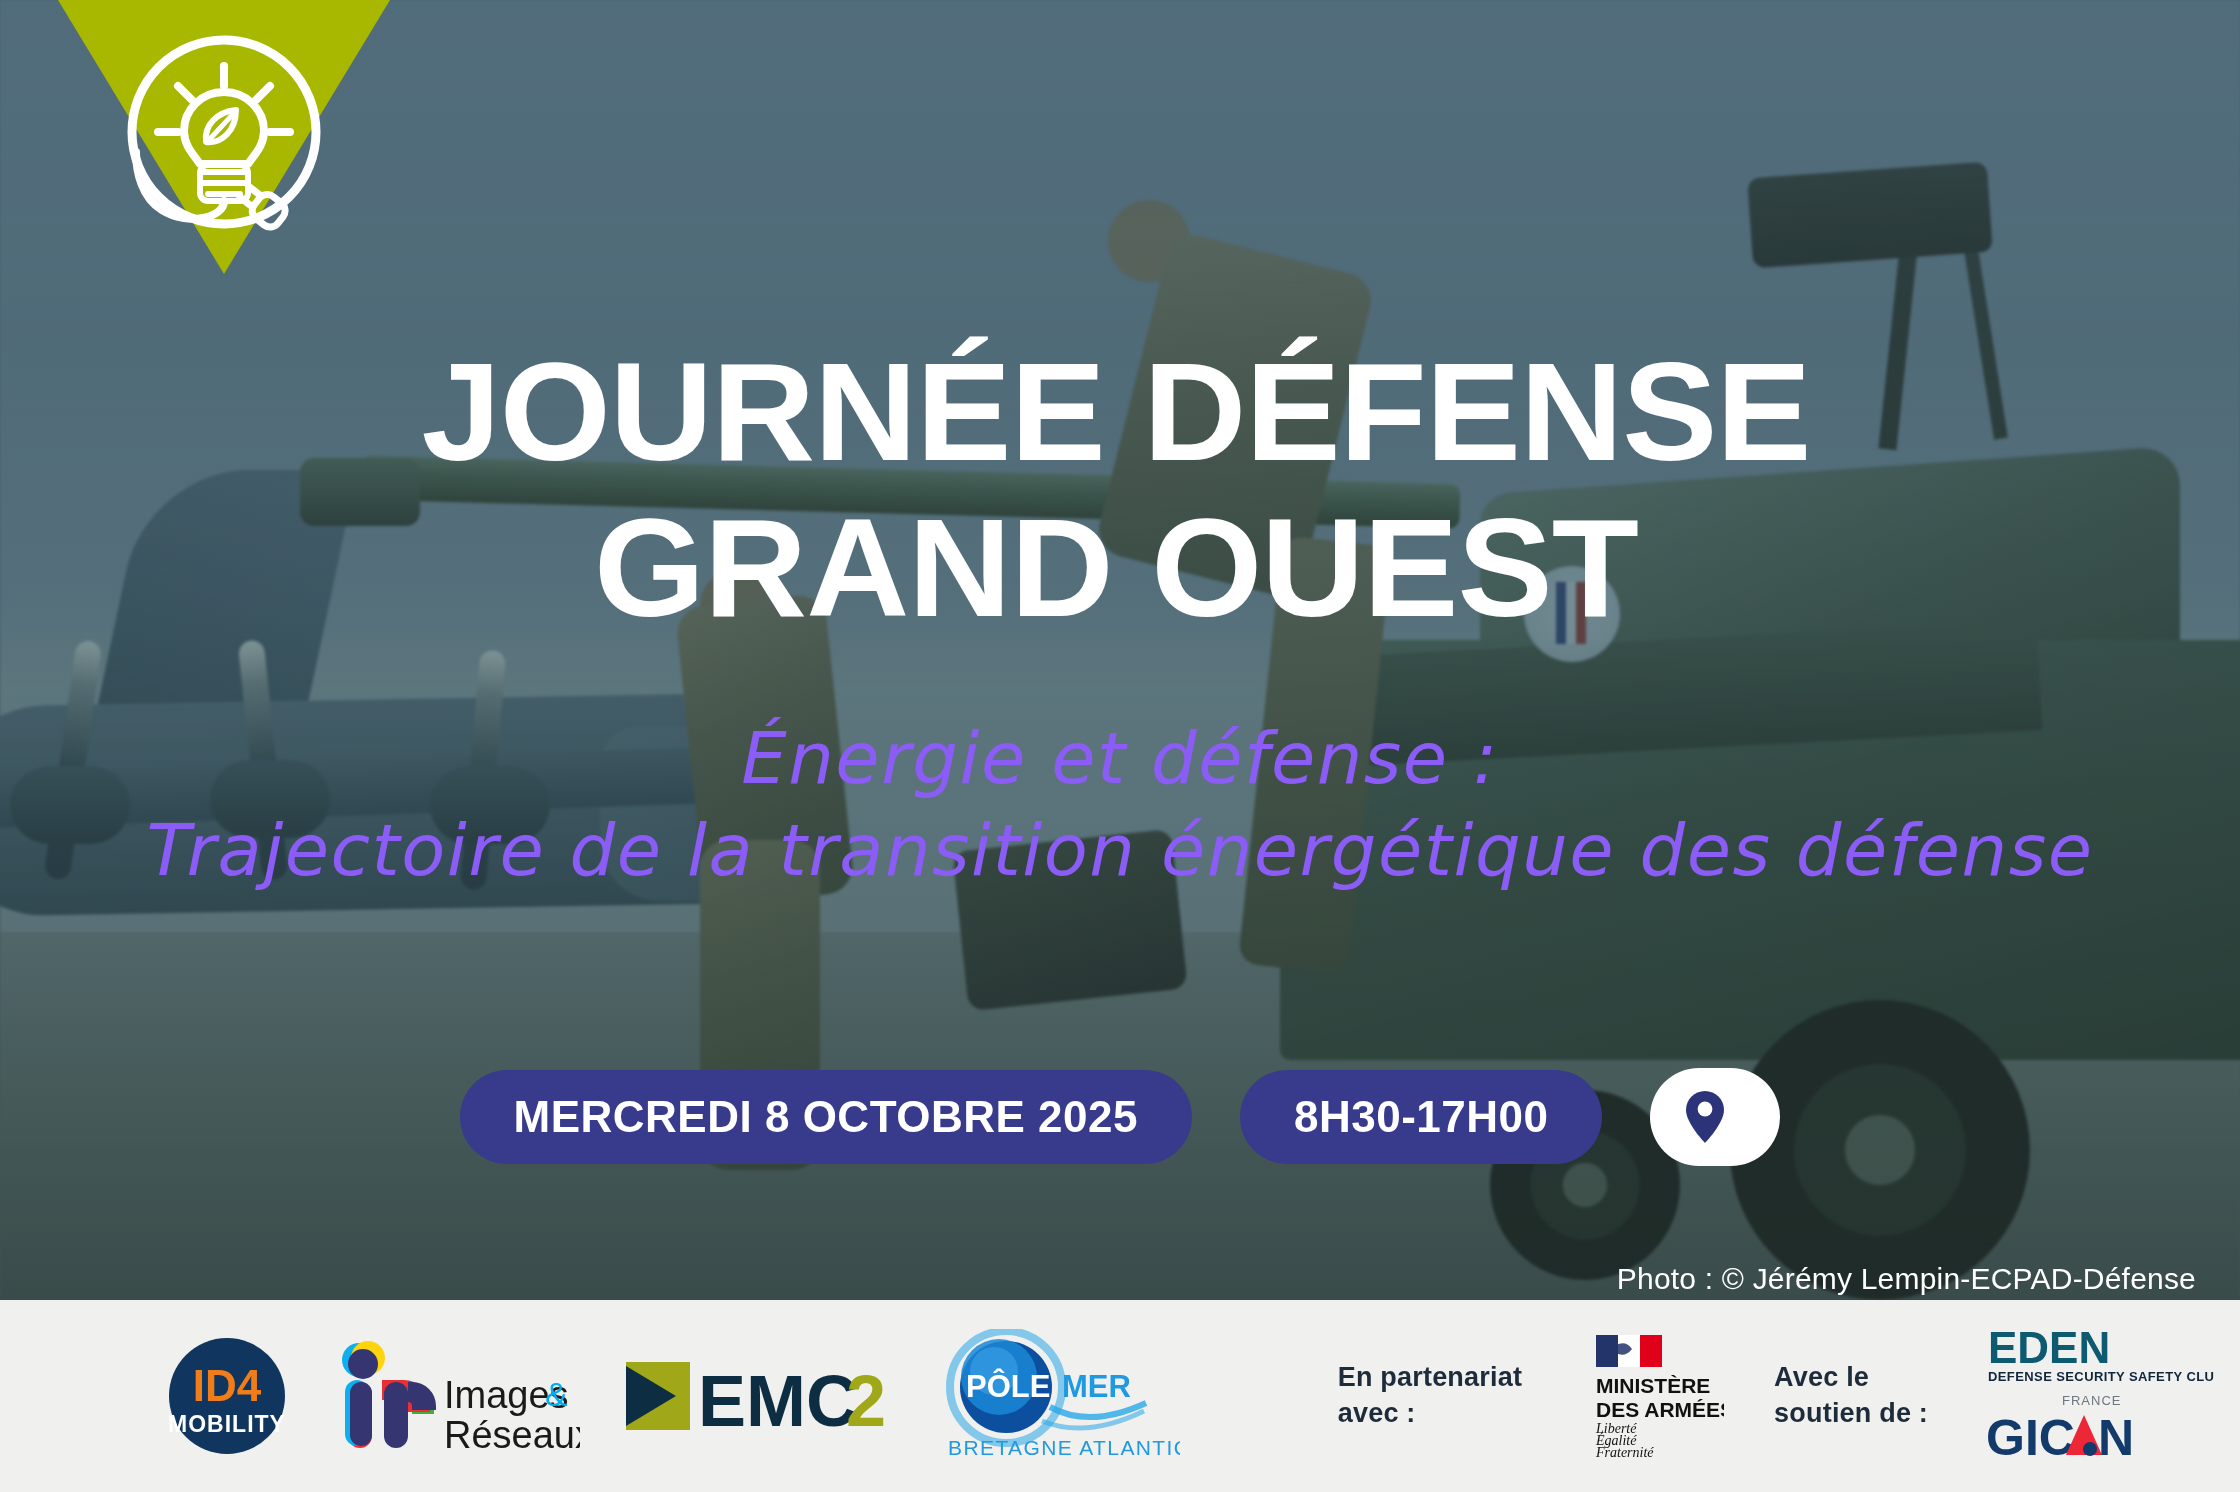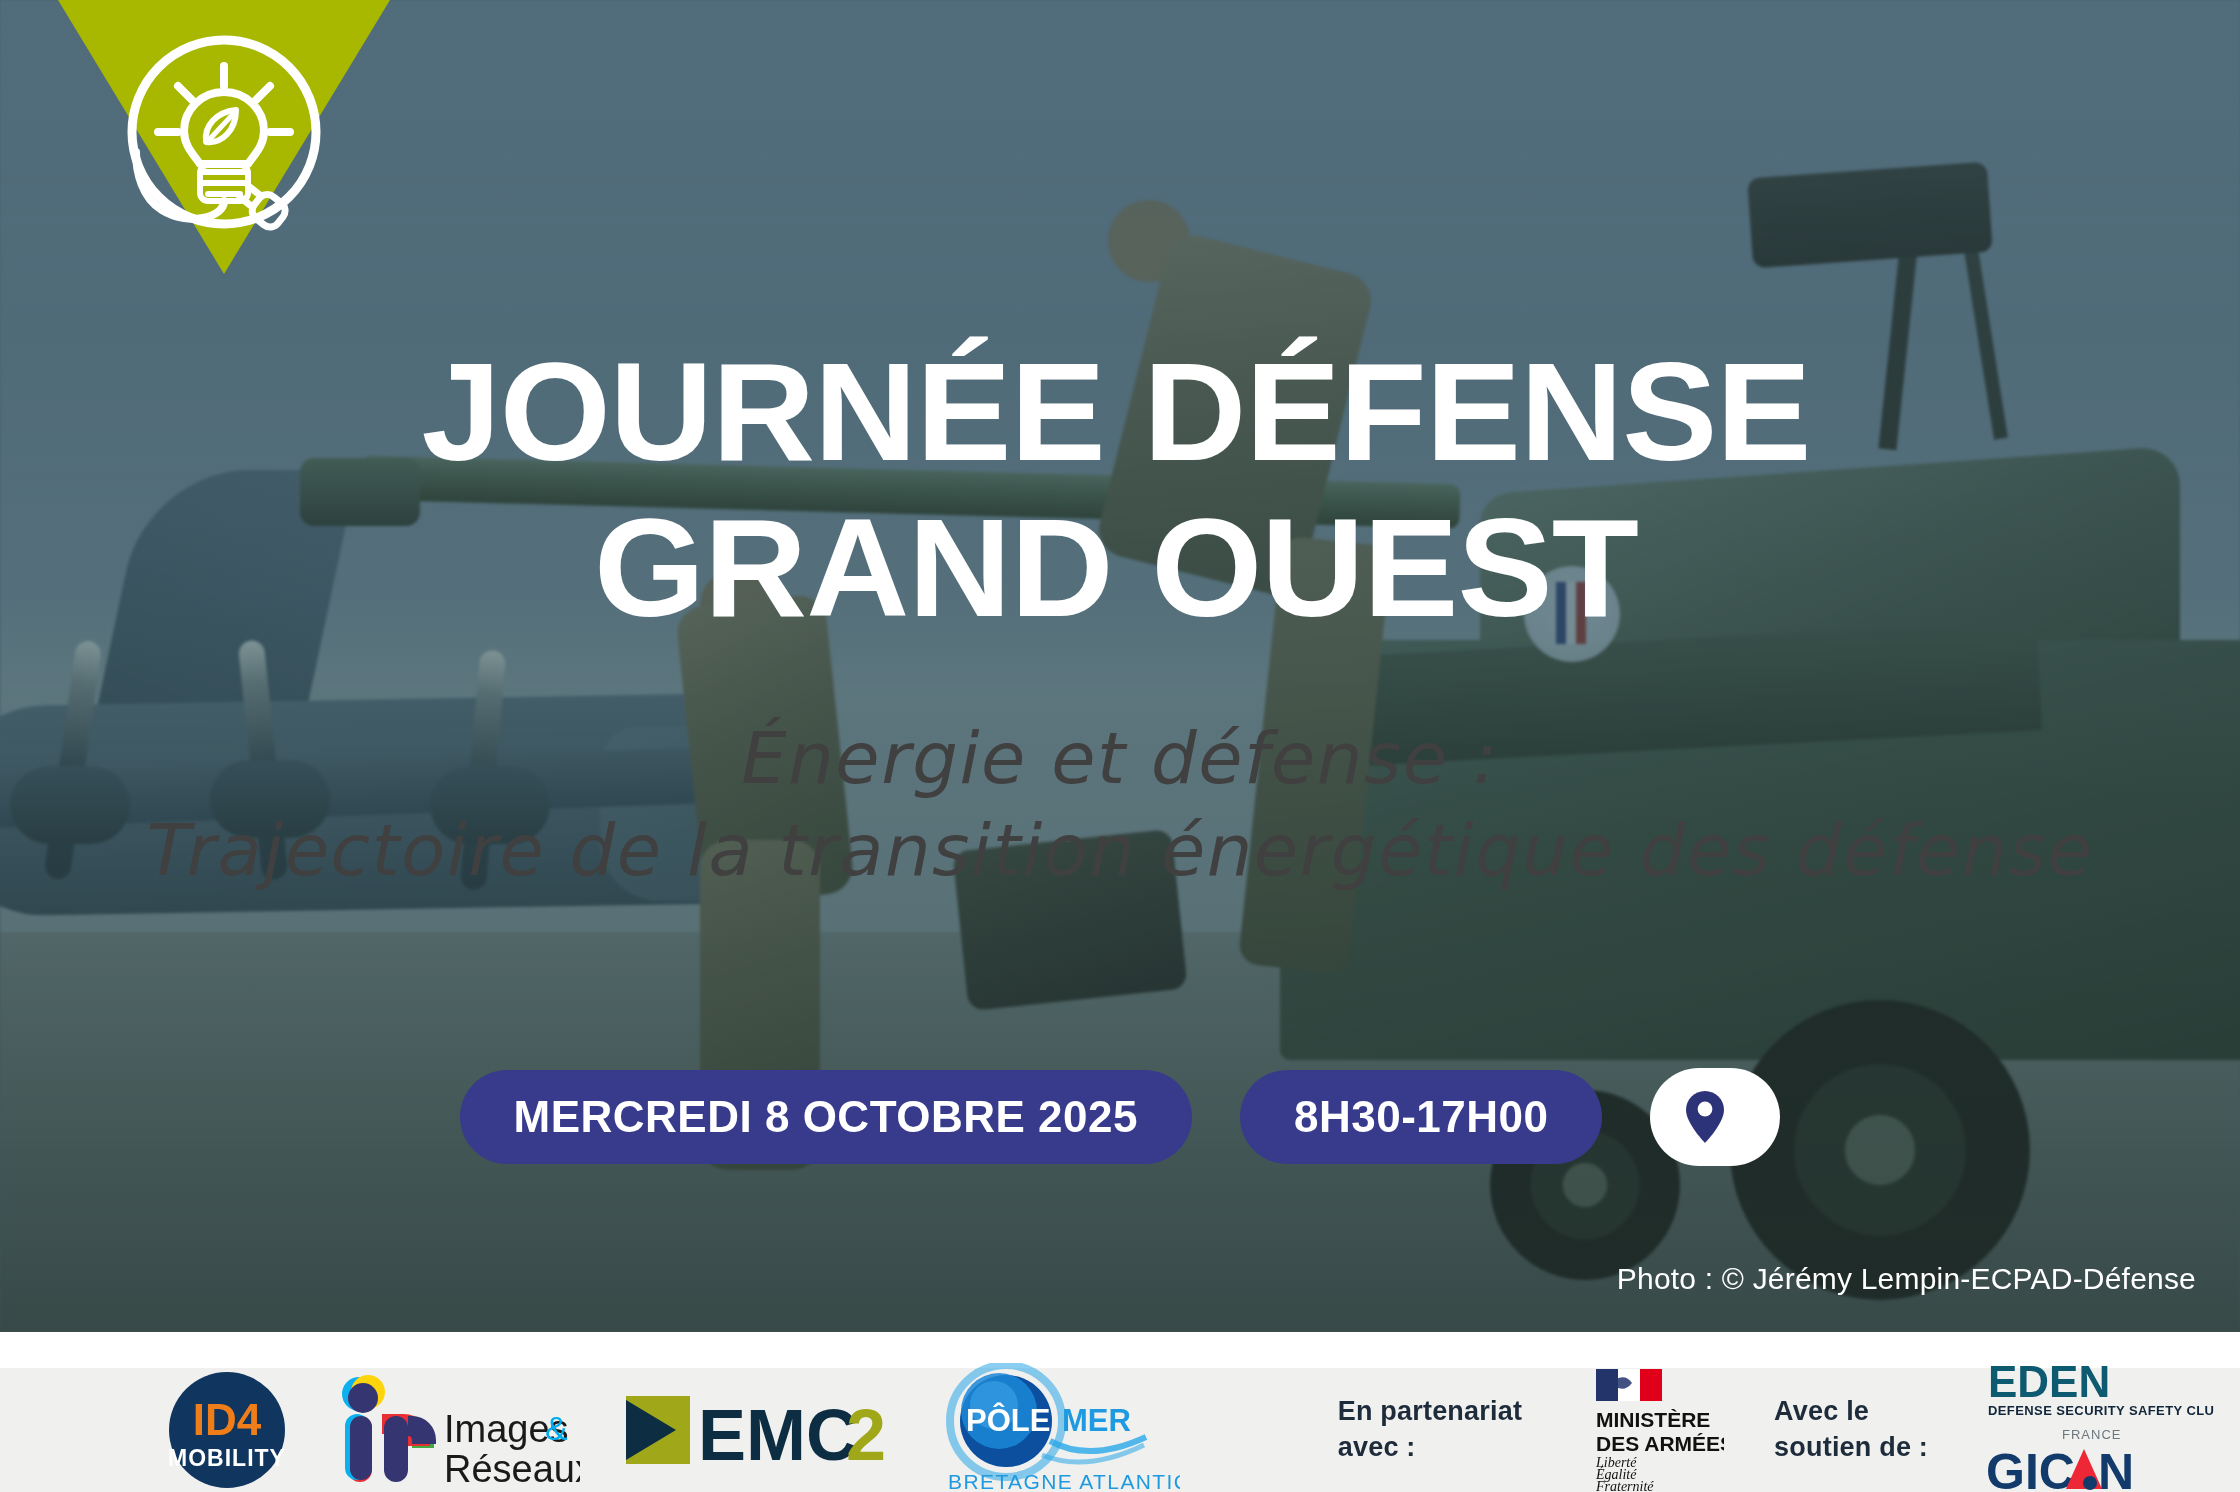--- a/index.html
+++ b/index.html
@@ -180,21 +180,21 @@
   }
   .title-line + .title-line { margin-top:16px; }
 
   .subtitle-block {
     position:absolute; left:0; right:0; top:712px; text-align:center;
   }
   .subtitle-line {
     font-family:"DejaVu Sans", sans-serif;
     font-size:72px;
     line-height:1.28;
-    color:#404040;
+    color:#8b5cf6;
     font-style:italic;
     letter-spacing:1.5px;
   }
 
   
   .pills {
     position:absolute; left:0; right:0; top:1068px;
     display:flex; justify-content:center; align-items:center; gap:48px;
   }
   .pill {
@@ -211,21 +211,21 @@
   .pin { width:42px; height:54px; flex:0 0 auto; }
 
   
   .credit {
     position:absolute; right:44px; top:1262px;
     color:#ffffff; font-size:30px; letter-spacing:.2px;
   }
 
   
   .footer {
-    position:absolute; left:0; right:0; bottom:0; height:124px;
+    position:absolute; left:0; right:0; bottom:0; height:192px;
     background:#f0f0ef;
     display:flex; align-items:center;
   }
   .footer-left {
     display:flex; align-items:center; gap:46px; padding-left:168px;
   }
   .footer-right {
     display:flex; align-items:center; gap:50px; margin-left:auto; padding-right:26px;
   }
   .lbl {

